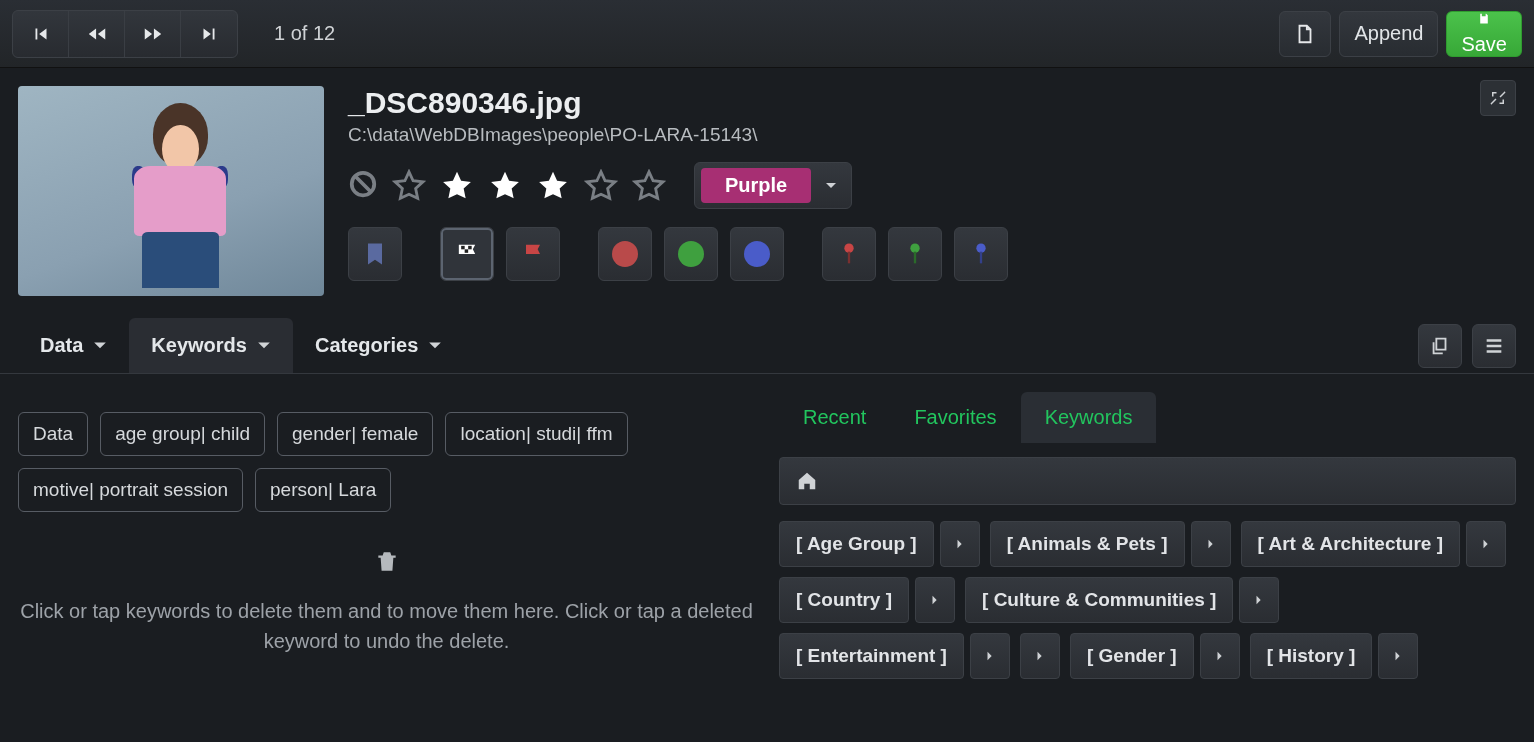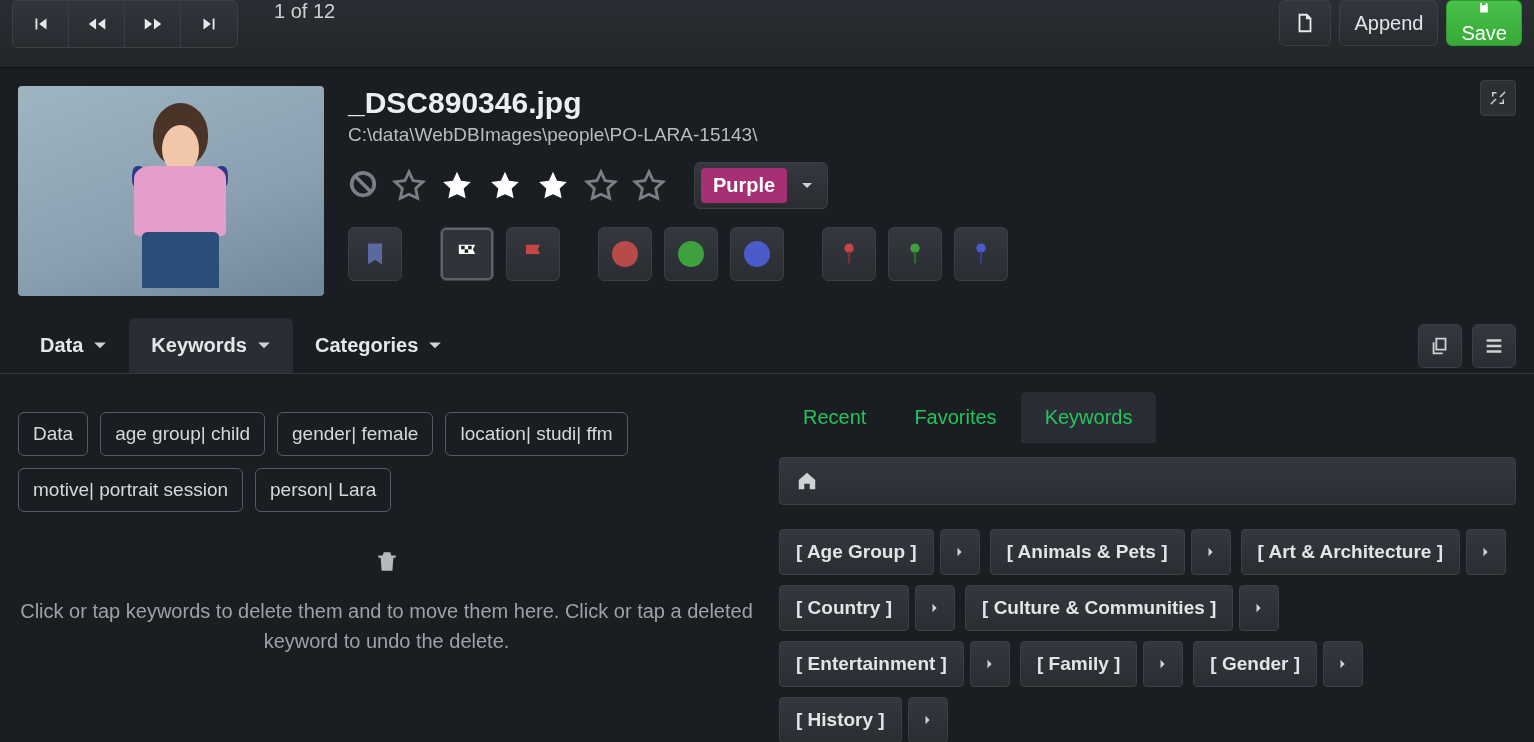--- a/index.html
+++ b/index.html
@@ -8,21 +8,21 @@
   background: #1a1d21;
   font-family: -apple-system, "Segoe UI", Arial, sans-serif;
   color: #d0d4d9;
   overflow: hidden;
 }
 .toolbar {
   height: 68px;
   background: linear-gradient(#2a2e34, #222528);
   border-bottom: 1px solid #111;
   display: flex;
-  align-items: flex-start;
+  align-items: center;
   padding: 0 12px;
   gap: 8px;
 }
 .nav-group {
   display: flex;
   background: linear-gradient(#32363c, #282b30);
   border: 1px solid #3c4046;
   border-radius: 6px;
   overflow: hidden;
 }
@@ -89,21 +89,21 @@
 .star.half path { fill: none; stroke: #7a7f85; stroke-width: 2; }
 .forbid-icon svg { width: 30px; height: 30px; }
 .forbid-icon path,.forbid-icon circle { stroke: #7a7f85; stroke-width:3; fill:none; }
 .label-dd {
   display: flex; align-items: center;
   border: 1px solid #3c4046; border-radius: 6px;
   background: linear-gradient(#34383e,#2a2d32);
   margin-left: 14px;
 }
 .label-chip {
-  padding: 6px 12px; background: #a72f73;
+  padding: 6px 24px; background: #a72f73;
   color: #fff; font-size: 20px; font-weight: 600;
   border-radius: 4px; margin: 5px 0 5px 6px;
 }
 .dd-caret { width: 40px; display:flex; align-items:center; justify-content:center; }
 .dd-caret svg { fill:#cfd2d5; width:12px; height:12px; }
 
 .marker-row { display: flex; gap: 12px; margin-top: 18px; }
 .marker-btn {
   width: 54px; height: 54px;
   border: 1px solid #3c4046;
@@ -165,21 +165,21 @@
 .th-tabs { display:flex; }
 .th-tab { padding:14px 24px; font-size:20px; color:#22c55e; cursor:pointer; border-radius:6px 6px 0 0; }
 .th-tab.active { background:#2a2e34; }
 .home-bar {
   height:48px; background:linear-gradient(#34383e,#2a2d32);
   border:1px solid #3c4046; border-radius:4px;
   display:flex; align-items:center; padding:0 16px; margin-top:14px;
   cursor:pointer;
 }
 .home-bar svg { width:22px; height:22px; fill:#cfd2d5; }
-.cat-grid { display:flex; flex-wrap:wrap; gap:10px; margin-top:24px; }
+.cat-grid { display:flex; flex-wrap:wrap; gap:10px; margin-top:16px; }
 .cat-pair { display:flex; gap:6px; }
 .cat-btn {
   height:46px; padding:0 16px;
   background:linear-gradient(#34383e,#2a2d32);
   border:1px solid #3c4046; border-radius:4px;
   font-size:19px; color:#e2e4e7; font-weight:600;
   display:flex; align-items:center; cursor:pointer;
 }
 .cat-exp {
   width:40px; height:46px;
@@ -442,21 +442,20 @@
         </div>
         <div class="cat-pair">
           <div class="cat-btn">[ Entertainment ]</div>
           <div class="cat-exp">
             <svg viewBox="0 0 12 12">
               <path d="M3 1l5 5-5 5z"></path>
             </svg>
           </div>
         </div>
         <div class="cat-pair">
-          <div class="cat-btn">[ Family ]</div>
           <div class="cat-exp">
             <svg viewBox="0 0 12 12">
               <path d="M3 1l5 5-5 5z"></path>
             </svg>
           </div>
         </div>
         <div class="cat-pair">
           <div class="cat-btn">[ Gender ]</div>
           <div class="cat-exp">
             <svg viewBox="0 0 12 12">

